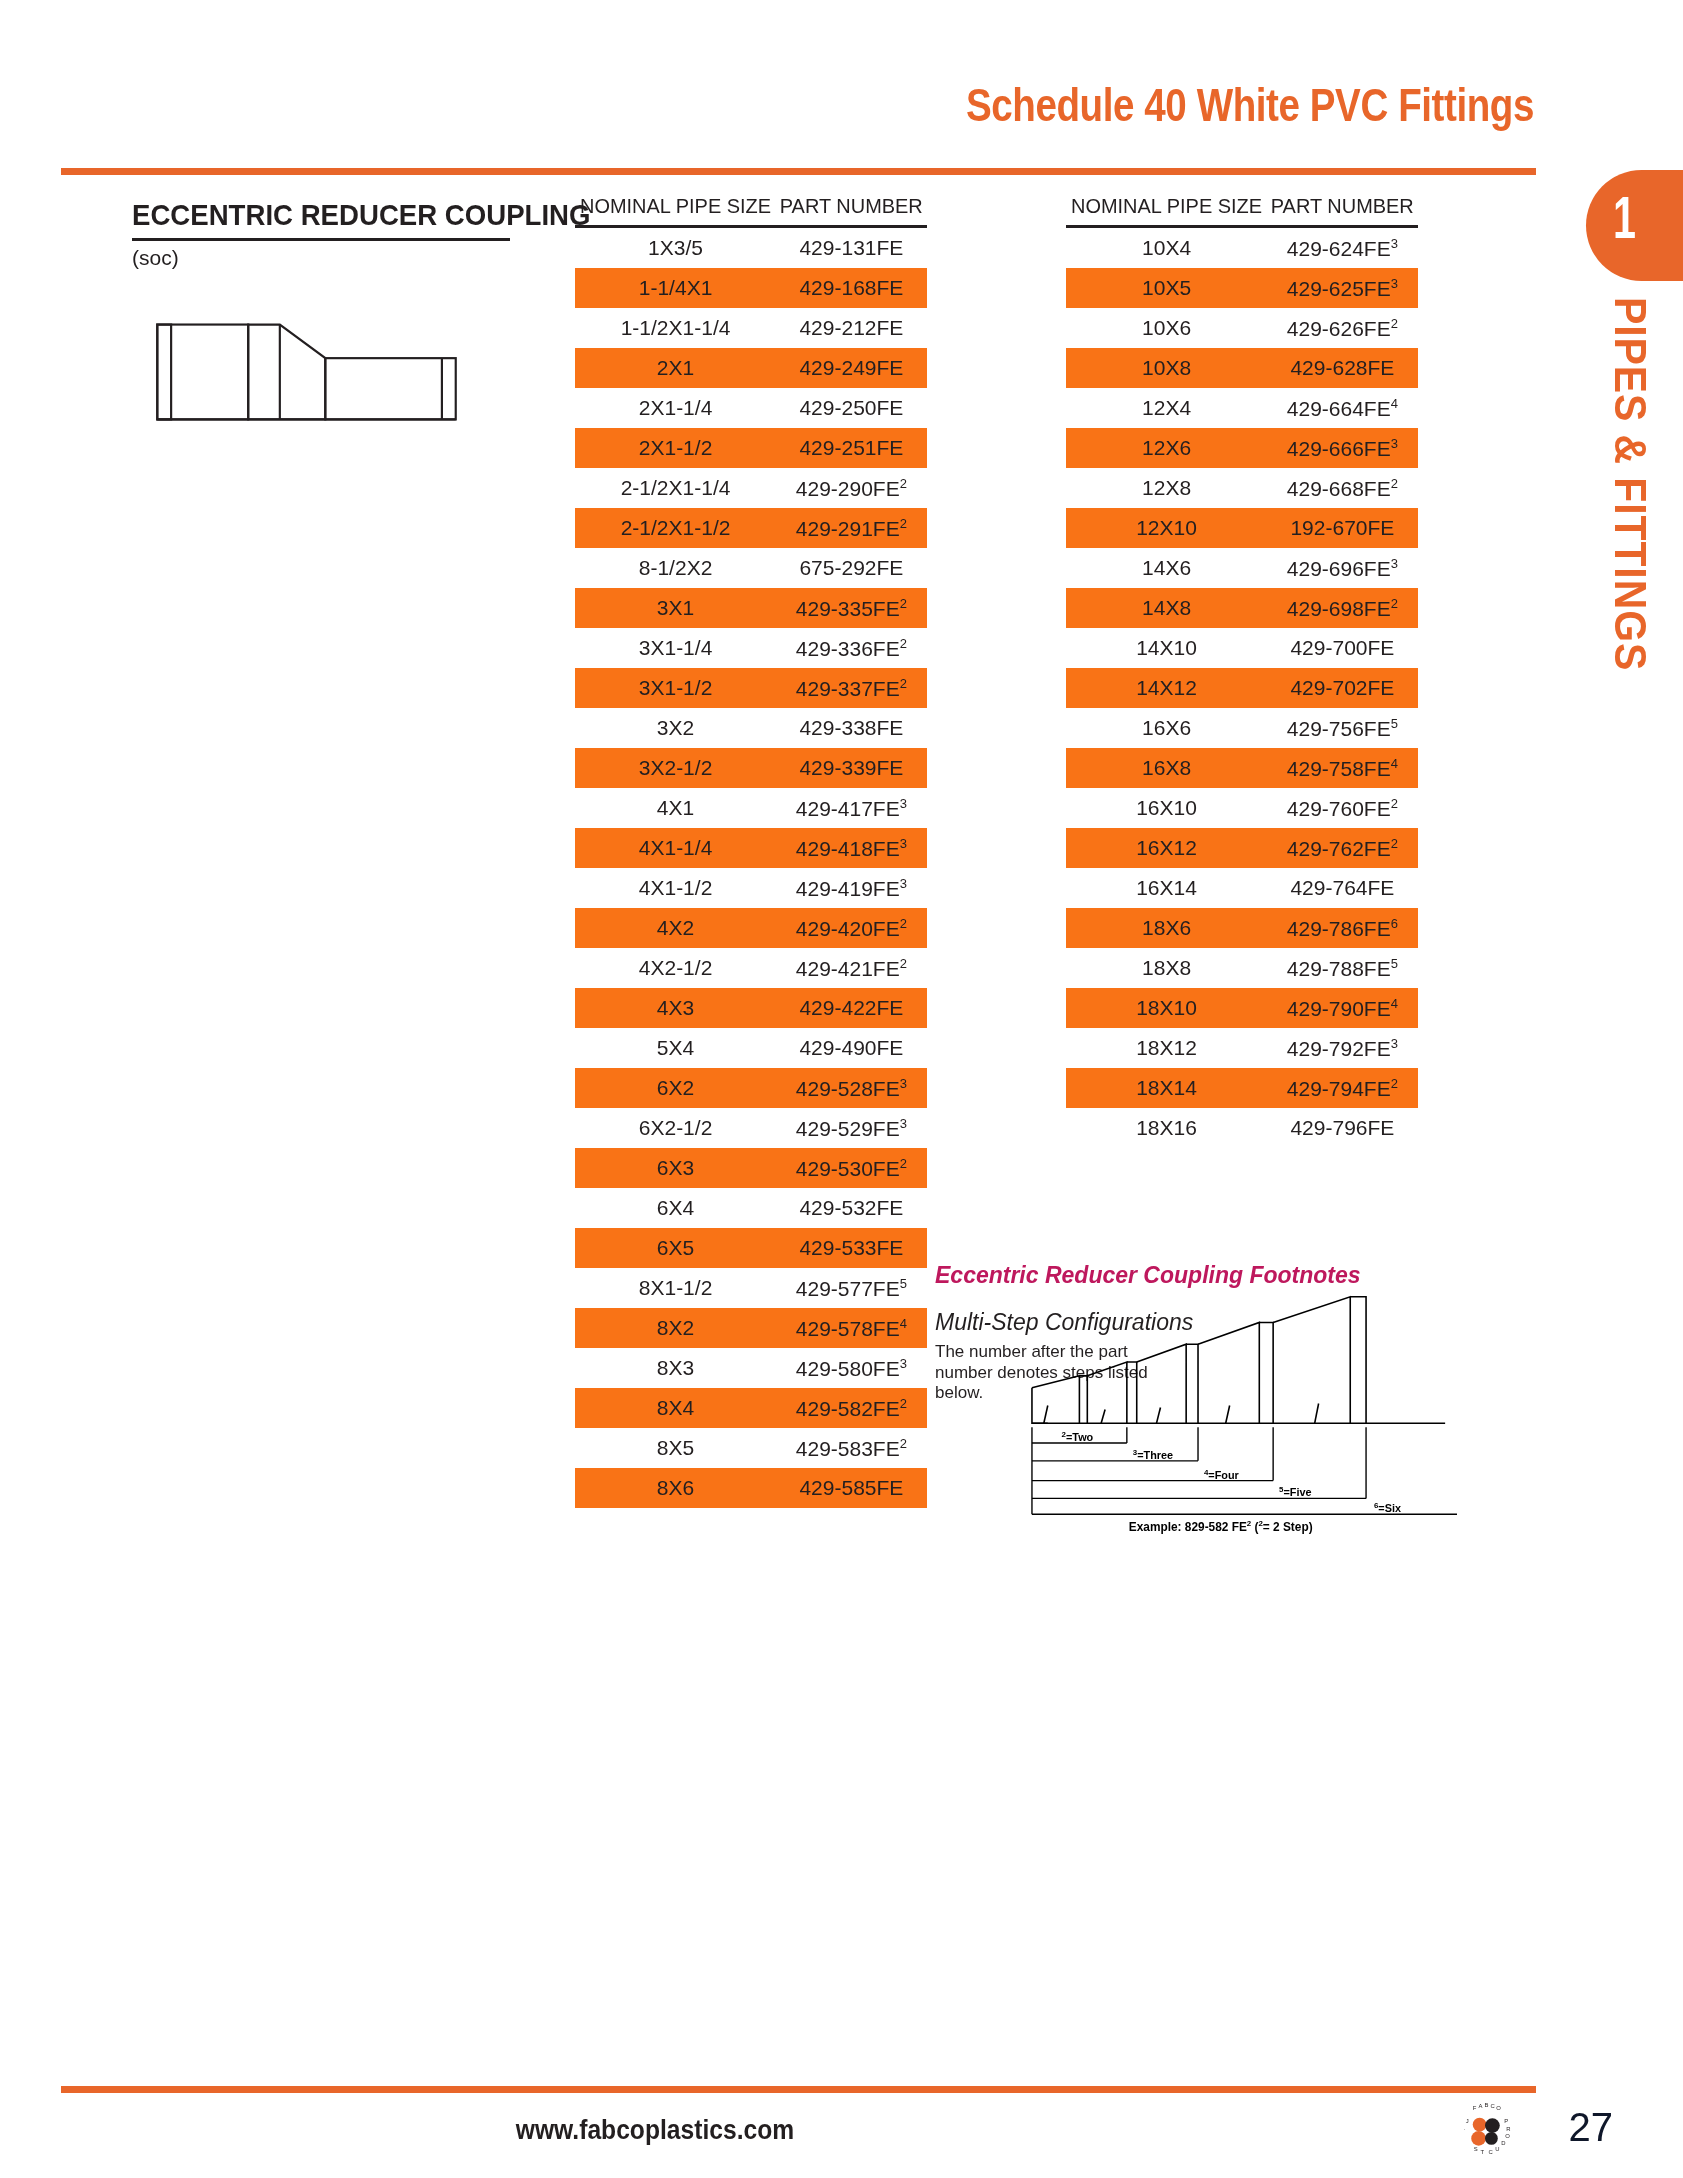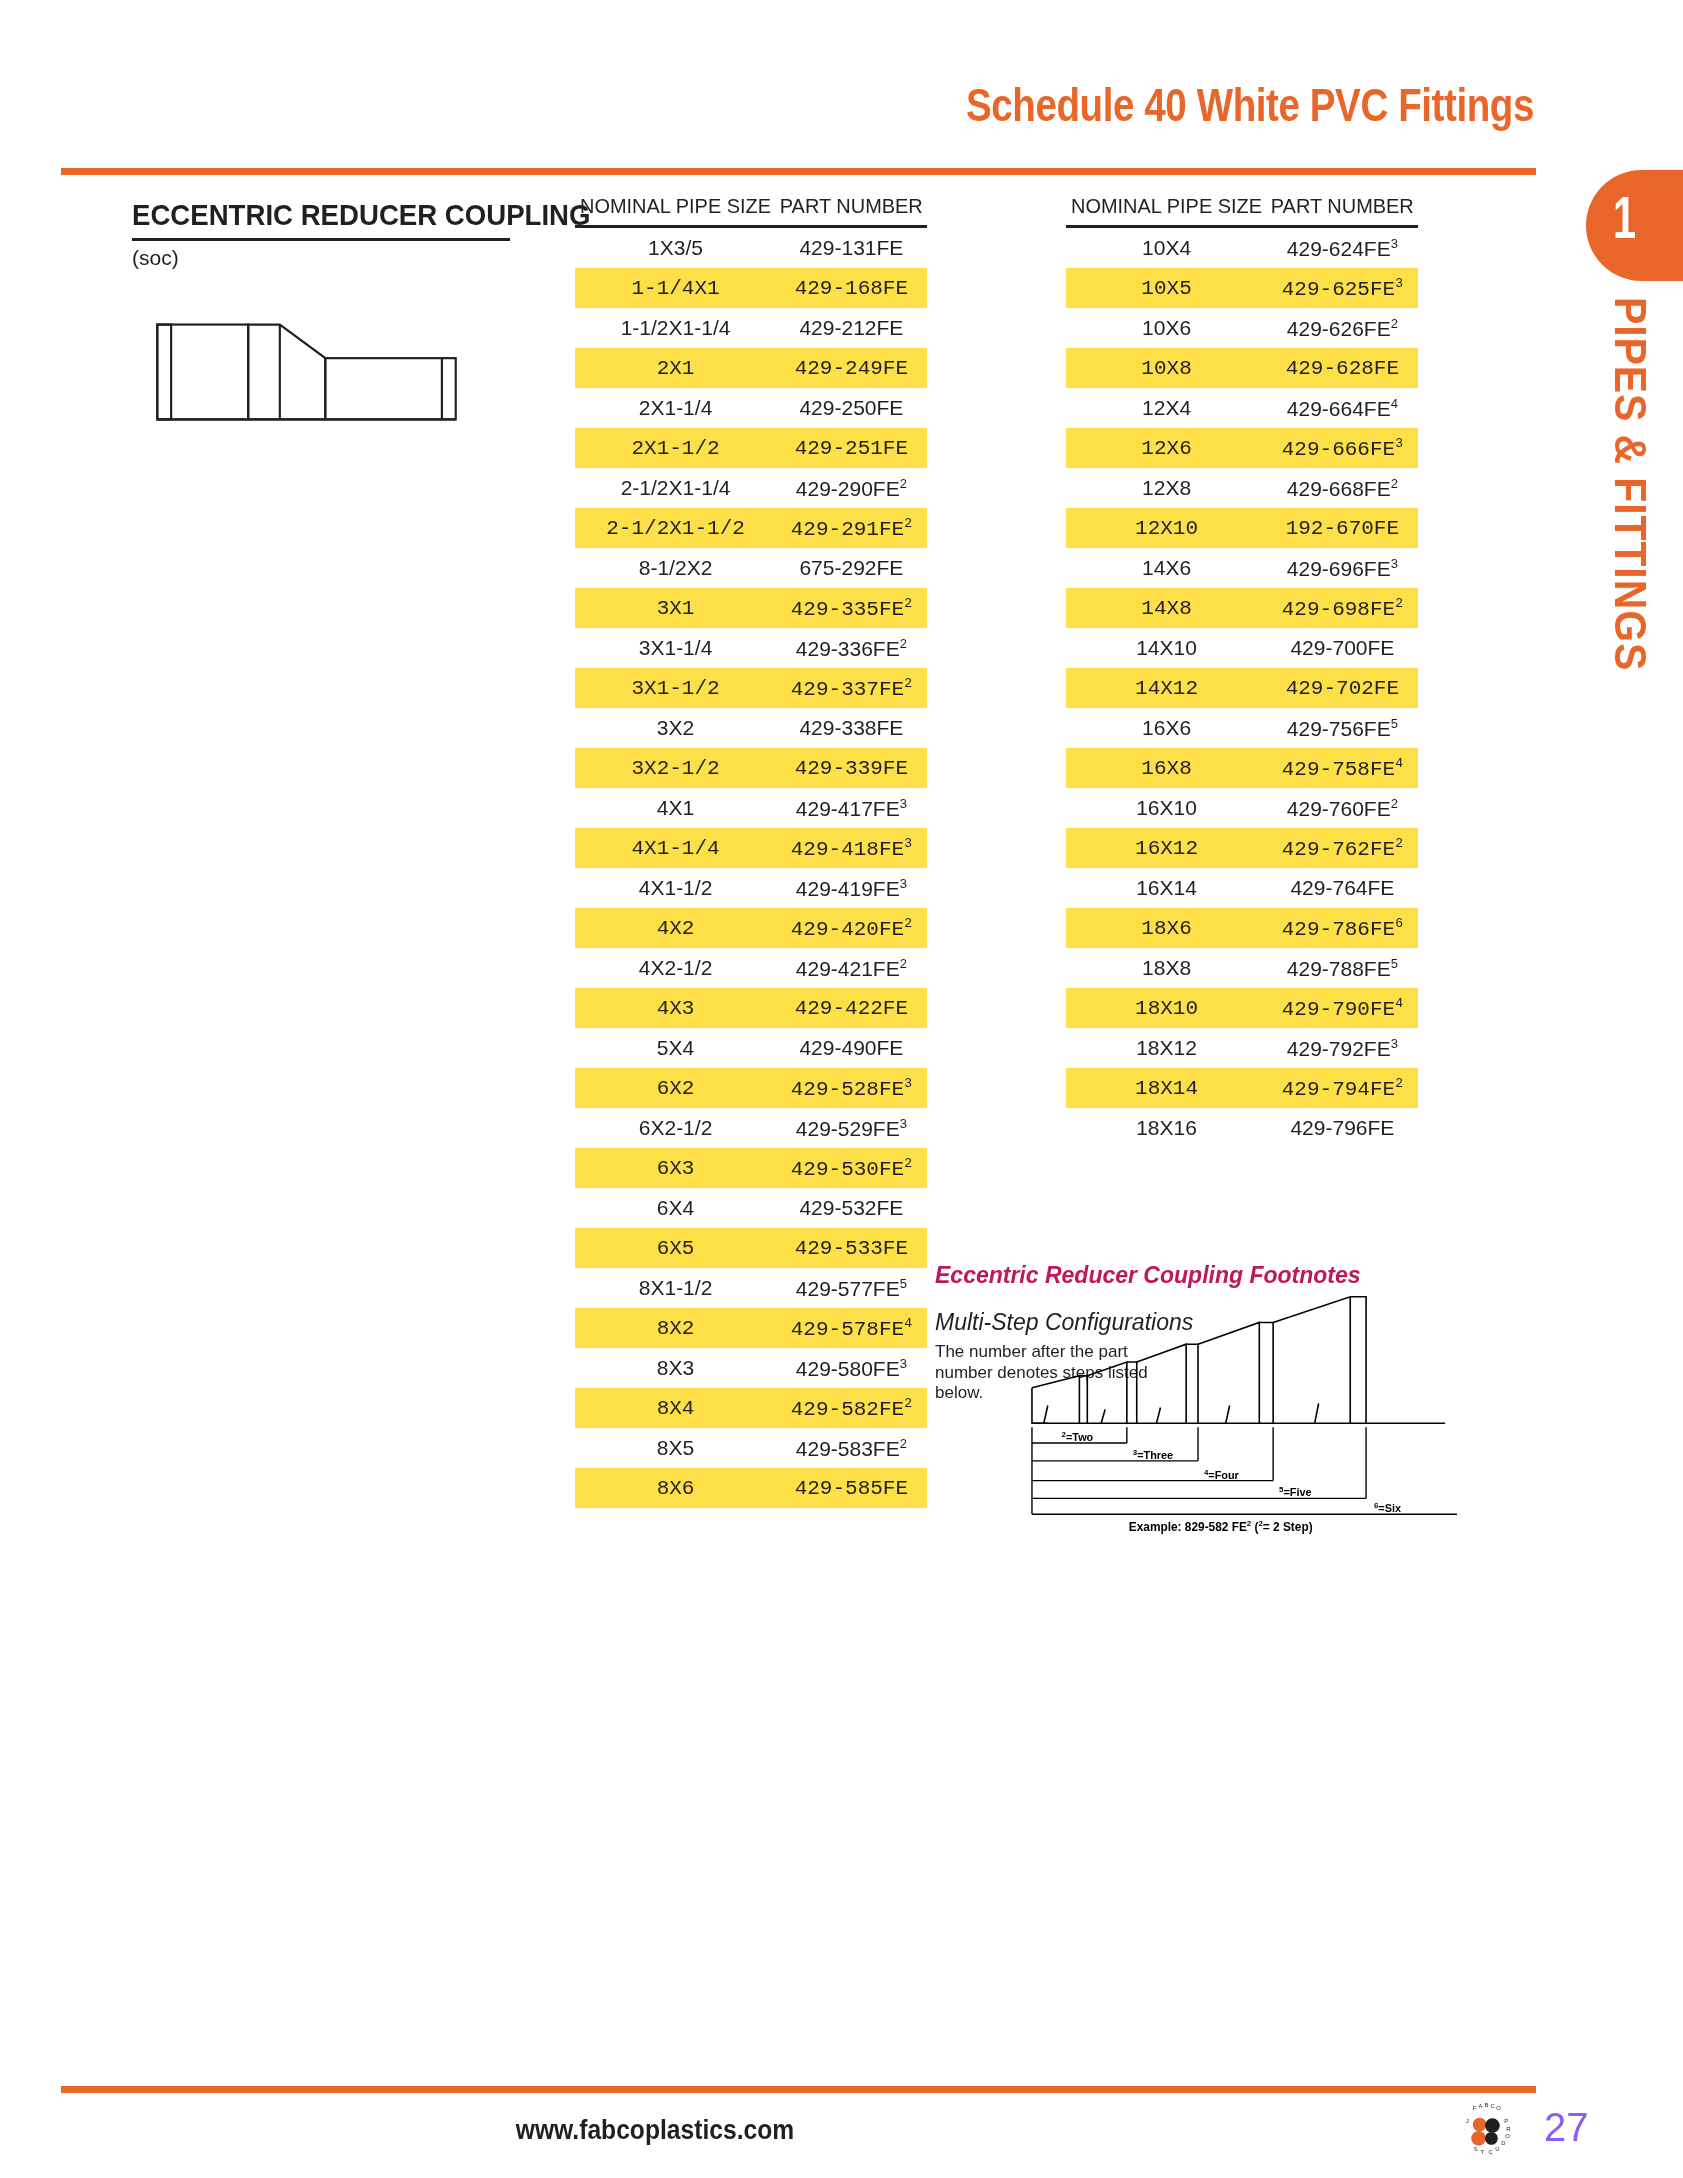--- a/index.html
+++ b/index.html
@@ -138,21 +138,21 @@
     border-bottom: 3px solid #231f20;
     white-space: nowrap;
     transform: scaleX(0.95);
   }
   .parts-table td {
     text-align: center;
     padding: 5px 0 5px 0;
     height: 30px;
     white-space: nowrap;
   }
-  .parts-table tbody tr.alt td { background: #fde047; font-family: Liberation Mono, monospace; }
+  .parts-table tbody tr.alt td { background: #f97316; }
   .col-size { width: 50%; }
   .col-part { width: 50%; }
   sup { font-size: 0.62em; vertical-align: super; }
 
   
   #footnotes {
     position: absolute;
     left: 935px;
     top: 1262px;
     width: 515px;
@@ -211,24 +211,24 @@
     left: 1455px;
     top: 2101px;
     width: 61px;
     height: 61px;
   }
   #page-number {
     position: absolute;
     left: 1544px;
     top: 2105px;
     width: 69px;
-    text-align: left;
+    text-align: right;
     font-family: "Liberation Sans Narrow", "Liberation Sans", sans-serif;
     font-size: 40px;
-    color: #8b5cf6;
+    color: #0f172a;
   }
 </style>
 </head>
 <body>
 
 <div id="page-title">Schedule 40 White PVC Fittings</div>
 <div id="header-rule"></div>
 
 <div id="side-tab">
   <div id="side-tab-number">1</div>

